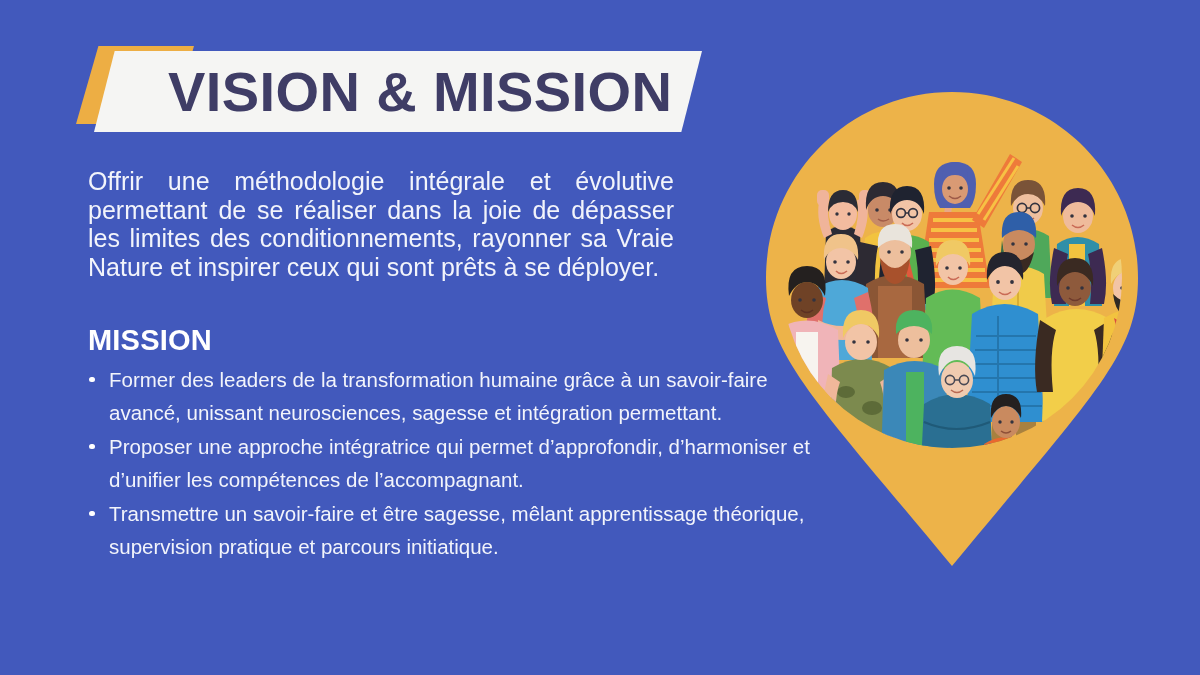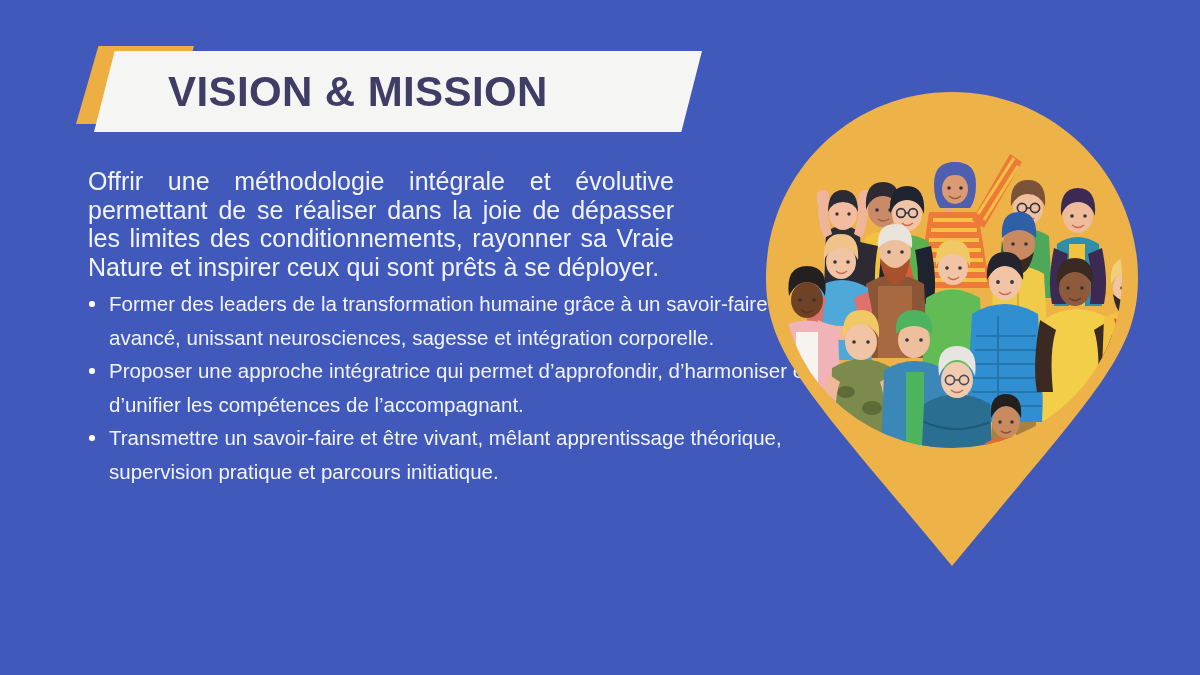--- a/index.html
+++ b/index.html
@@ -34,21 +34,21 @@
     position: absolute;
     left: 94px; top: 51px;
     width: 608px; height: 81px;
     background: #f5f5f3;
     clip-path: polygon(3.4% 0%, 100% 0%, 96.6% 100%, 0% 100%);
     display: flex;
     align-items: center;
   }
   #slide-title {
     margin-left: 74px;
-    font-size: 42px;
+    font-size: 56px;
     font-weight: bold;
     letter-spacing: 0.4px;
     color: #3f3d66;
     white-space: nowrap;
     line-height: 1;
   }
 
   
   #content-left {
     position: absolute;
@@ -116,33 +116,36 @@
     <div class="banner-yellow"></div>
     <div class="banner-white">
       <div id="slide-title">VISION &amp; MISSION</div>
     </div>
   </div>
 
   <div id="content-left">
 
     <p id="vision-body">Offrir une méthodologie intégrale et évolutive permettant de se réaliser dans la joie de dépasser les limites des conditionnements, rayonner sa Vraie Nature et inspirer ceux qui sont prêts à se déployer.</p>
 
+    <div id="mission-heading-wrap">
+      <h2 class="section-heading">MISSION</h2>
+    </div>
 
     <ul id="mission-list">
       <li>
         <span class="bullet-dot"></span>
-        <span>Former des leaders de la transformation humaine grâce à un savoir-faire avancé, unissant neurosciences, sagesse et intégration corporelle.</span>
+        <span>Former des leaders de la transformation humaine grâce à un savoir-faire avancé, unissant neurosciences, sagesse et intégration permettant.</span>
       </li>
       <li>
         <span class="bullet-dot"></span>
         <span>Proposer une approche intégratrice qui permet d’approfondir, d’harmoniser et d’unifier les compétences de l’accompagnant.</span>
       </li>
       <li>
         <span class="bullet-dot"></span>
-        <span>Transmettre un savoir-faire et être vivant, mêlant apprentissage théorique, supervision pratique et parcours initiatique.</span>
+        <span>Transmettre un savoir-faire et être sagesse, mêlant apprentissage théorique, supervision pratique et parcours initiatique.</span>
       </li>
     </ul>
   </div>
 
   <div id="map-pin">
     <svg width="372" height="474" viewBox="0 0 372 474" xmlns="http://www.w3.org/2000/svg">
       <defs>
 
         <path id="pinshape" d="M186 0 C83.3 0 0 83.3 0 186 C0 262 42 300 186 474 C330 300 372 262 372 186 C372 83.3 288.7 0 186 0 Z"></path>
         <clipPath id="pinclip">

